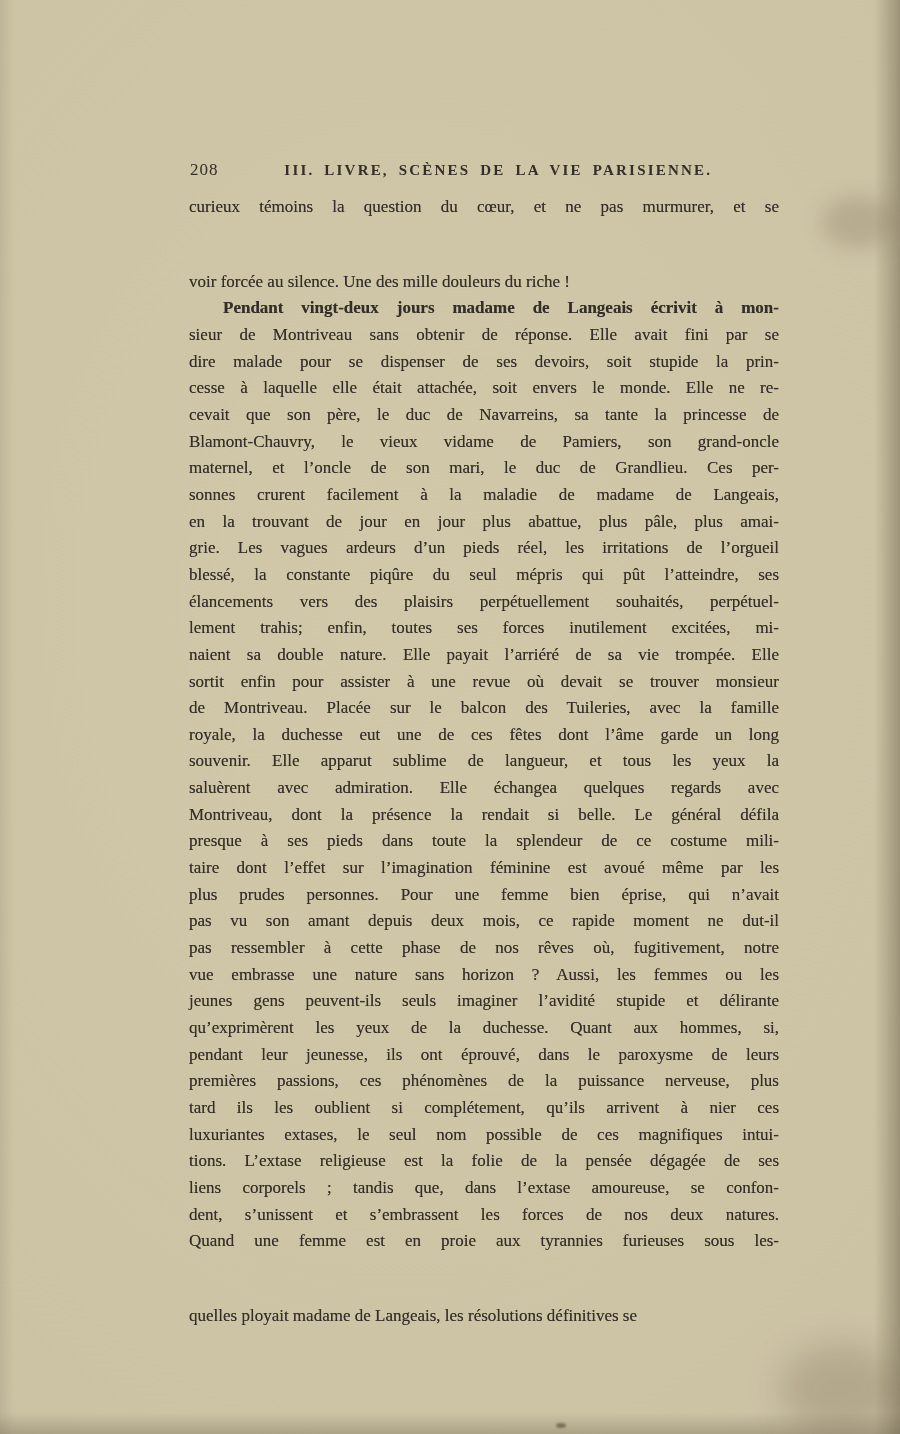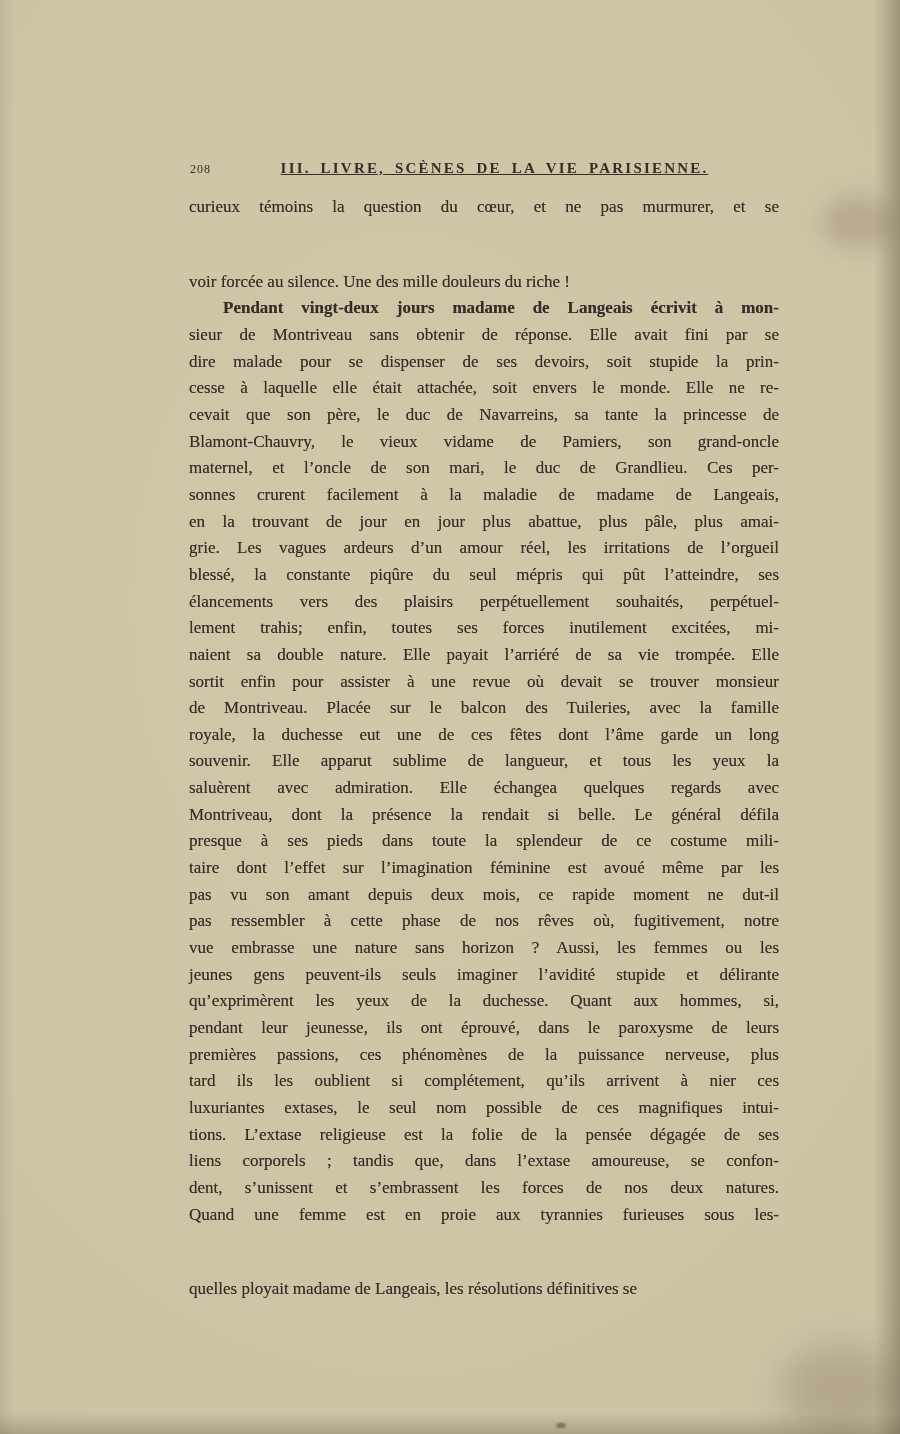--- a/index.html
+++ b/index.html
@@ -23,34 +23,33 @@
   
   .page-header {
     position: absolute;
     top: 160px;
     left: 190px;
     width: 588px;
     display: flex;
     align-items: baseline;
   }
   .page-number {
-    font-size: 12px;
+    font-size: 17px;
     letter-spacing: 1px;
     color: #332e27;
   }
   .running-header {
     flex: 1;
     text-align: center;
     font-size: 15px;
     font-weight: 700;
     letter-spacing: 2.2px;
     word-spacing: 4px;
     color: #332e27;
     white-space: nowrap;
-    text-decoration: underline;
   }
 
   
   .text-block {
     position: absolute;
     top: 194px;
     left: 189px;
     width: 590px;
     font-size: 17px;
     line-height: 26.65px;
@@ -116,33 +115,34 @@
     <div class="paragraph indented">
         <div class="text-line">Pendant vingt-deux jours madame de Langeais écrivit à mon-</div>
         <div class="text-line">sieur de Montriveau sans obtenir de réponse. Elle avait fini par se</div>
         <div class="text-line">dire malade pour se dispenser de ses devoirs, soit stupide la prin-</div>
         <div class="text-line">cesse à laquelle elle était attachée, soit envers le monde. Elle ne re-</div>
         <div class="text-line">cevait que son père, le duc de Navarreins, sa tante la princesse de</div>
         <div class="text-line">Blamont-Chauvry, le vieux vidame de Pamiers, son grand-oncle</div>
         <div class="text-line">maternel, et l’oncle de son mari, le duc de Grandlieu. Ces per-</div>
         <div class="text-line">sonnes crurent facilement à la maladie de madame de Langeais,</div>
         <div class="text-line">en la trouvant de jour en jour plus abattue, plus pâle, plus amai-</div>
-        <div class="text-line">grie. Les vagues ardeurs d’un amour réel, les irritations de l’orgueil</div>
+        <div class="text-line">grie. Les vagues ardeurs d’un pieds réel, les irritations de l’orgueil</div>
         <div class="text-line">blessé, la constante piqûre du seul mépris qui pût l’atteindre, ses</div>
         <div class="text-line">élancements vers des plaisirs perpétuellement souhaités, perpétuel-</div>
         <div class="text-line">lement trahis; enfin, toutes ses forces inutilement excitées, mi-</div>
         <div class="text-line">naient sa double nature. Elle payait l’arriéré de sa vie trompée. Elle</div>
         <div class="text-line">sortit enfin pour assister à une revue où devait se trouver monsieur</div>
         <div class="text-line">de Montriveau. Placée sur le balcon des Tuileries, avec la famille</div>
         <div class="text-line">royale, la duchesse eut une de ces fêtes dont l’âme garde un long</div>
         <div class="text-line">souvenir. Elle apparut sublime de langueur, et tous les yeux la</div>
         <div class="text-line">saluèrent avec admiration. Elle échangea quelques regards avec</div>
         <div class="text-line">Montriveau, dont la présence la rendait si belle. Le général défila</div>
         <div class="text-line">presque à ses pieds dans toute la splendeur de ce costume mili-</div>
         <div class="text-line">taire dont l’effet sur l’imagination féminine est avoué même par les</div>
+        <div class="text-line">plus prudes personnes. Pour une femme bien éprise, qui n’avait</div>
         <div class="text-line">pas vu son amant depuis deux mois, ce rapide moment ne dut-il</div>
         <div class="text-line">pas ressembler à cette phase de nos rêves où, fugitivement, notre</div>
         <div class="text-line">vue embrasse une nature sans horizon ? Aussi, les femmes ou les</div>
         <div class="text-line">jeunes gens peuvent-ils seuls imaginer l’avidité stupide et délirante</div>
         <div class="text-line">qu’exprimèrent les yeux de la duchesse. Quant aux hommes, si,</div>
         <div class="text-line">pendant leur jeunesse, ils ont éprouvé, dans le paroxysme de leurs</div>
         <div class="text-line">premières passions, ces phénomènes de la puissance nerveuse, plus</div>
         <div class="text-line">tard ils les oublient si complétement, qu’ils arrivent à nier ces</div>
         <div class="text-line">luxuriantes extases, le seul nom possible de ces magnifiques intui-</div>
         <div class="text-line">tions. L’extase religieuse est la folie de la pensée dégagée de ses</div>

